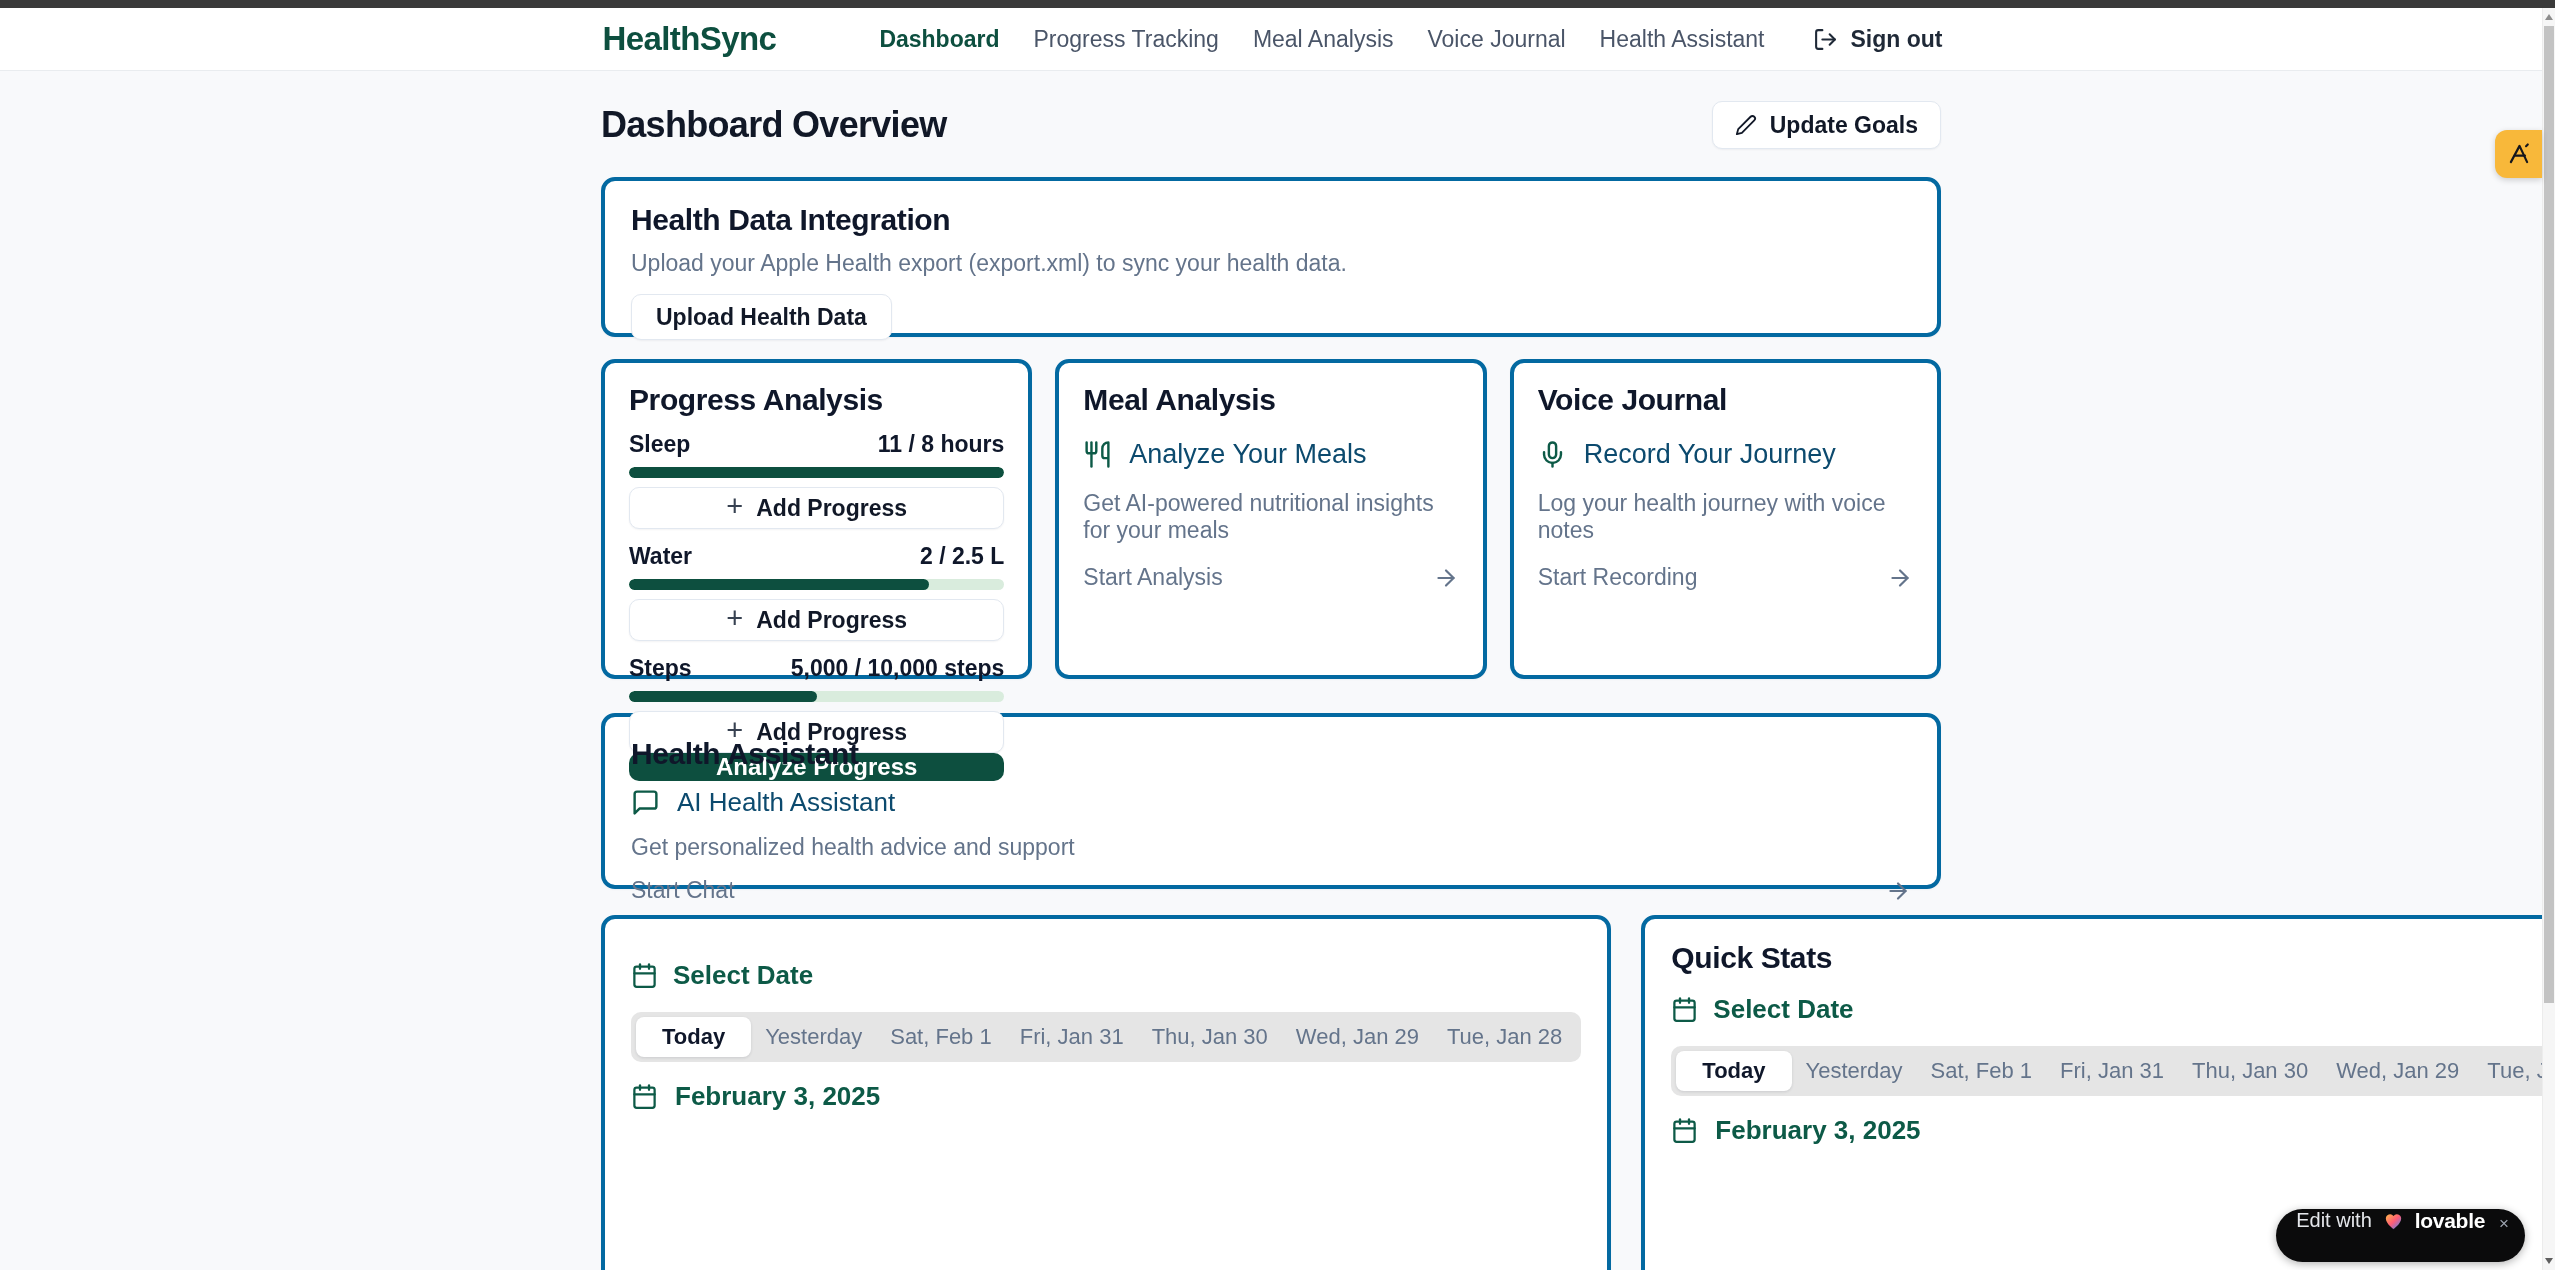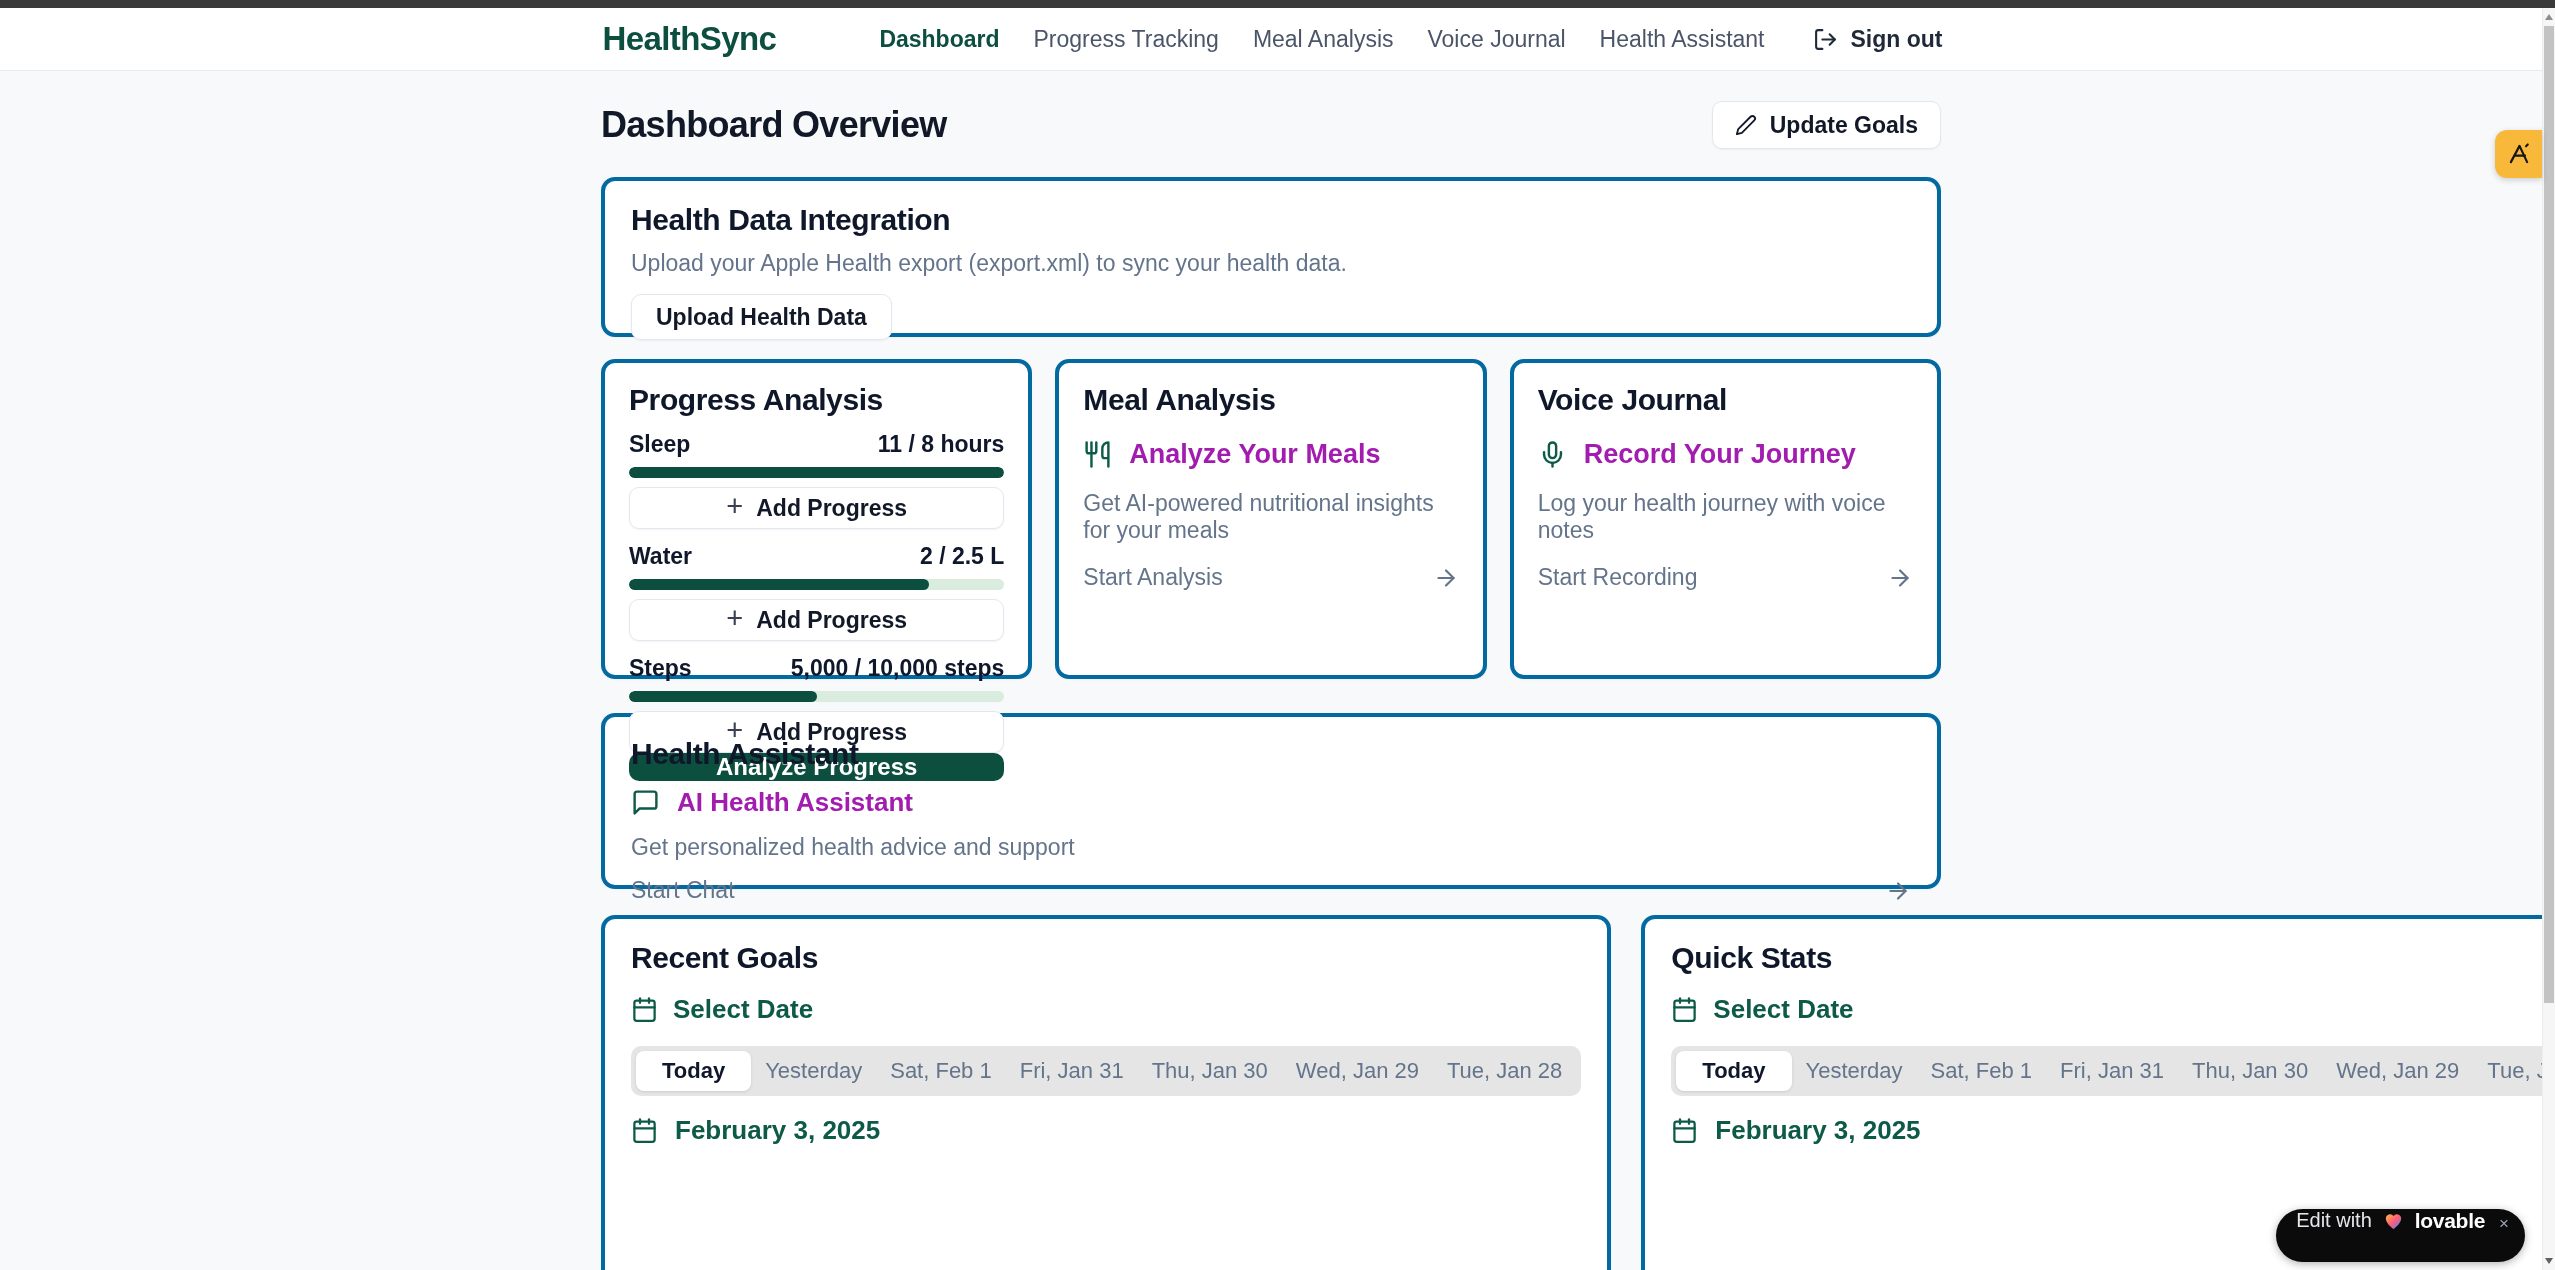--- a/index.html
+++ b/index.html
@@ -54,21 +54,21 @@
 
   .metric { margin-top:14px; }
   .metric-row { display:flex; align-items:center; justify-content:space-between; font-size:23px; font-weight:600; color:#0f172a; }
   .bar { margin-top:9px; height:11px; border-radius:6px; background:#d9ecdd; overflow:hidden; }
   .fill { height:100%; background:#0d4f3f; border-radius:6px; }
   .add-btn { margin-top:9px; width:100%; height:42px; }
   .plus { font-size:29px; font-weight:400; color:#374151; line-height:1; margin-top:-3px; }
   .analyze-btn { margin-top:auto; width:100%; height:44px; background:#0d4f3f; border:none; border-radius:10px;
                  color:#fff; font-size:24px; font-weight:700; display:flex; align-items:center; justify-content:center; cursor:pointer; }
 
-  .feature-link { margin-top:22px; display:flex; align-items:center; gap:17px; color:#a21caf; font-size:27px; font-weight:700; cursor:pointer; }
+  .feature-link { margin-top:22px; display:flex; align-items:center; gap:17px; color:#0c4a6e; font-size:27px; font-weight:400; cursor:pointer; }
   .feature-link svg { width:29px; height:29px; stroke:#0d5a47; }
   .feature-desc { margin-top:20px; font-size:23px; color:#64748b; }
   .feature-action { margin-top:20px; display:flex; align-items:center; justify-content:space-between; font-size:23px; color:#64748b; cursor:pointer; }
   .feature-action svg { width:26px; height:26px; stroke:#64748b; }
 
   
   .assistant { margin-top:34px; height:176px; padding:20px 26px; display:flex; flex-direction:column; }
   .assistant .feature-link { margin-top:16px; font-size:26px; }
   .assistant .feature-desc { margin-top:16px; }
   .assistant .feature-action { margin-top:16px; }
@@ -252,21 +252,20 @@
         <svg viewBox="0 0 24 24">
             <path d="M5 12h14"></path>
             <path d="m12 5 7 7-7 7"></path>
           </svg>
       </div>
     </div>
 
     <div class="grid2">
 
       <div class="card">
-        <div class="card-title">Recent Goals</div>
         <div class="select-date">
           <svg viewBox="0 0 24 24">
               <rect x="3" y="4" width="18" height="18" rx="2"></rect>
               <line x1="16" y1="2" x2="16" y2="6"></line>
               <line x1="8" y1="2" x2="8" y2="6"></line>
               <line x1="3" y1="10" x2="21" y2="10"></line>
             </svg>
           <span>Select Date</span>
         </div>
         <div class="tabs">

